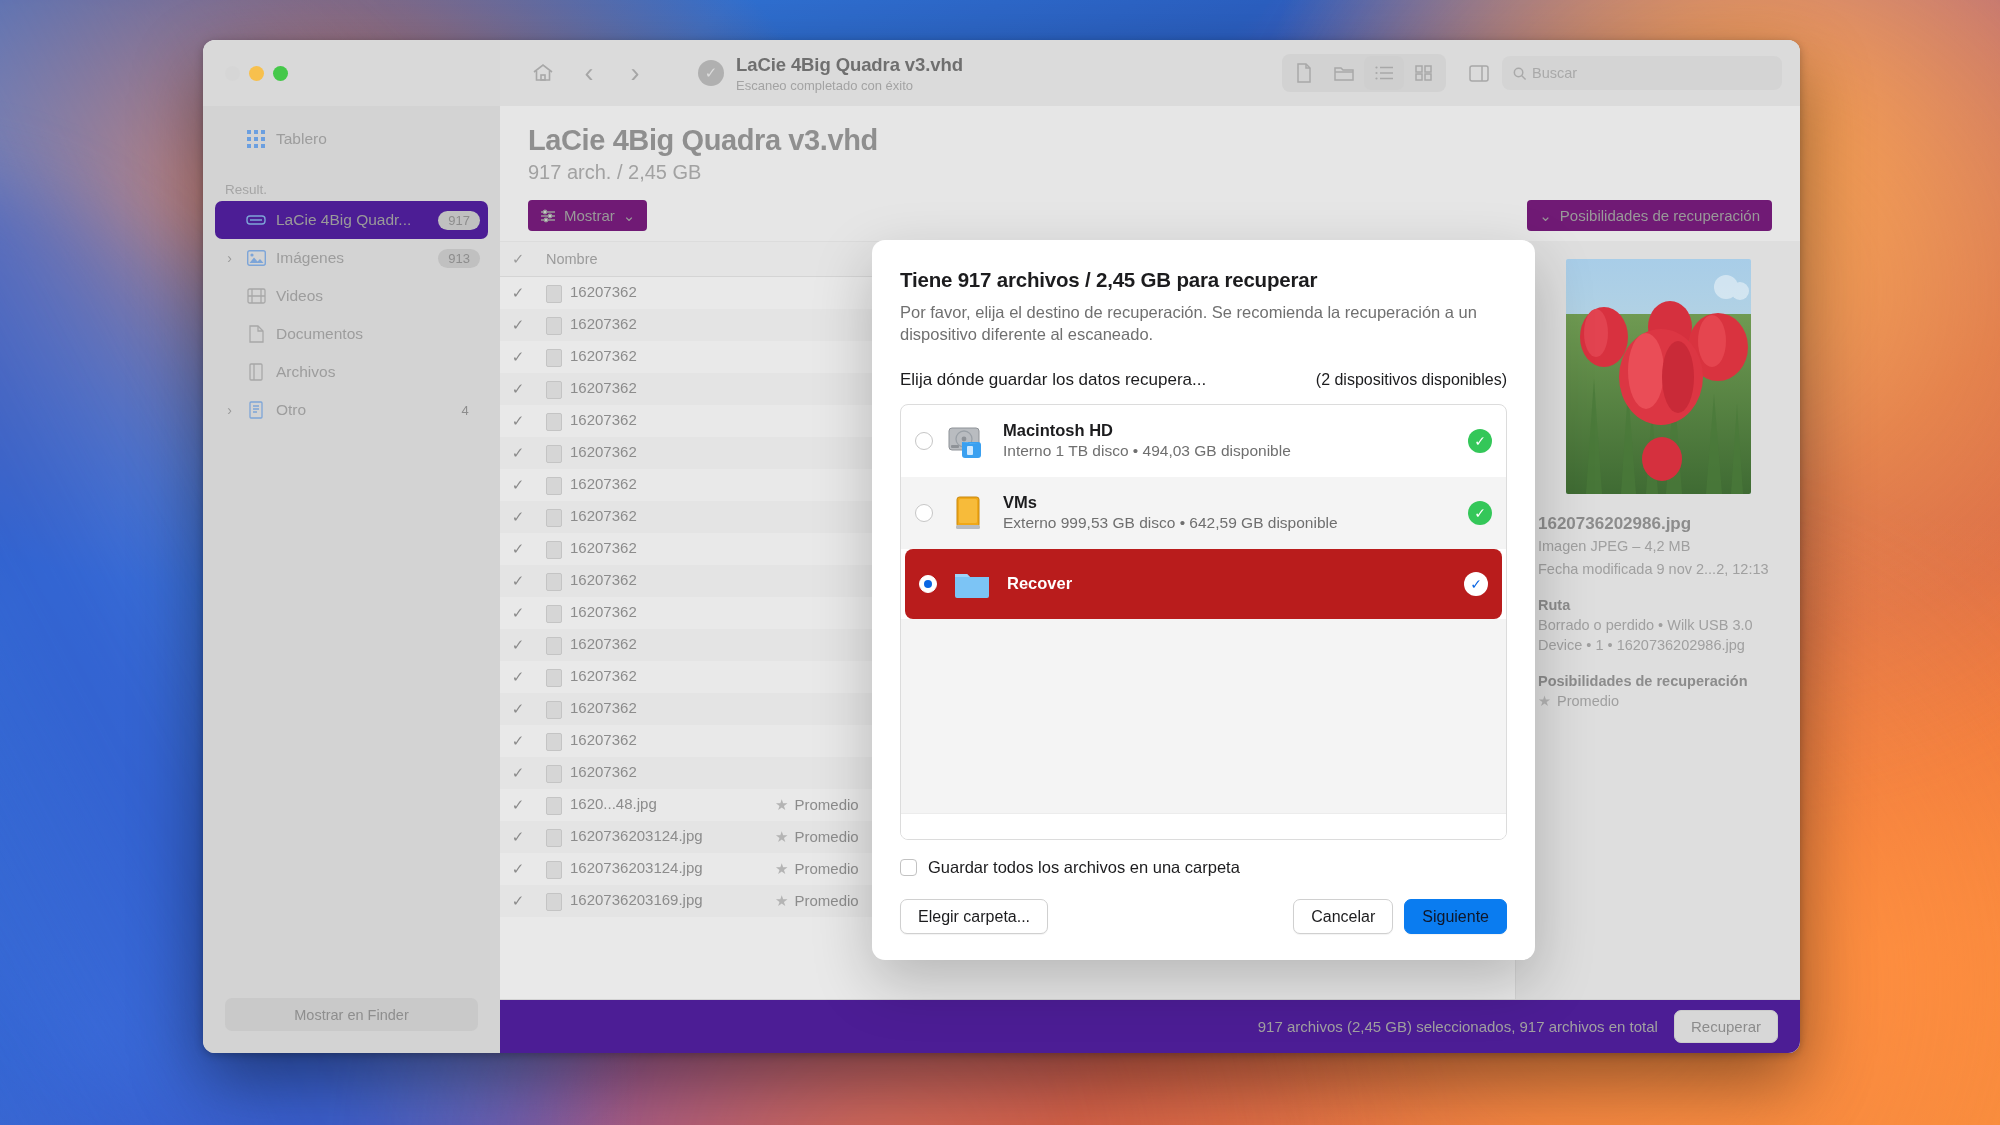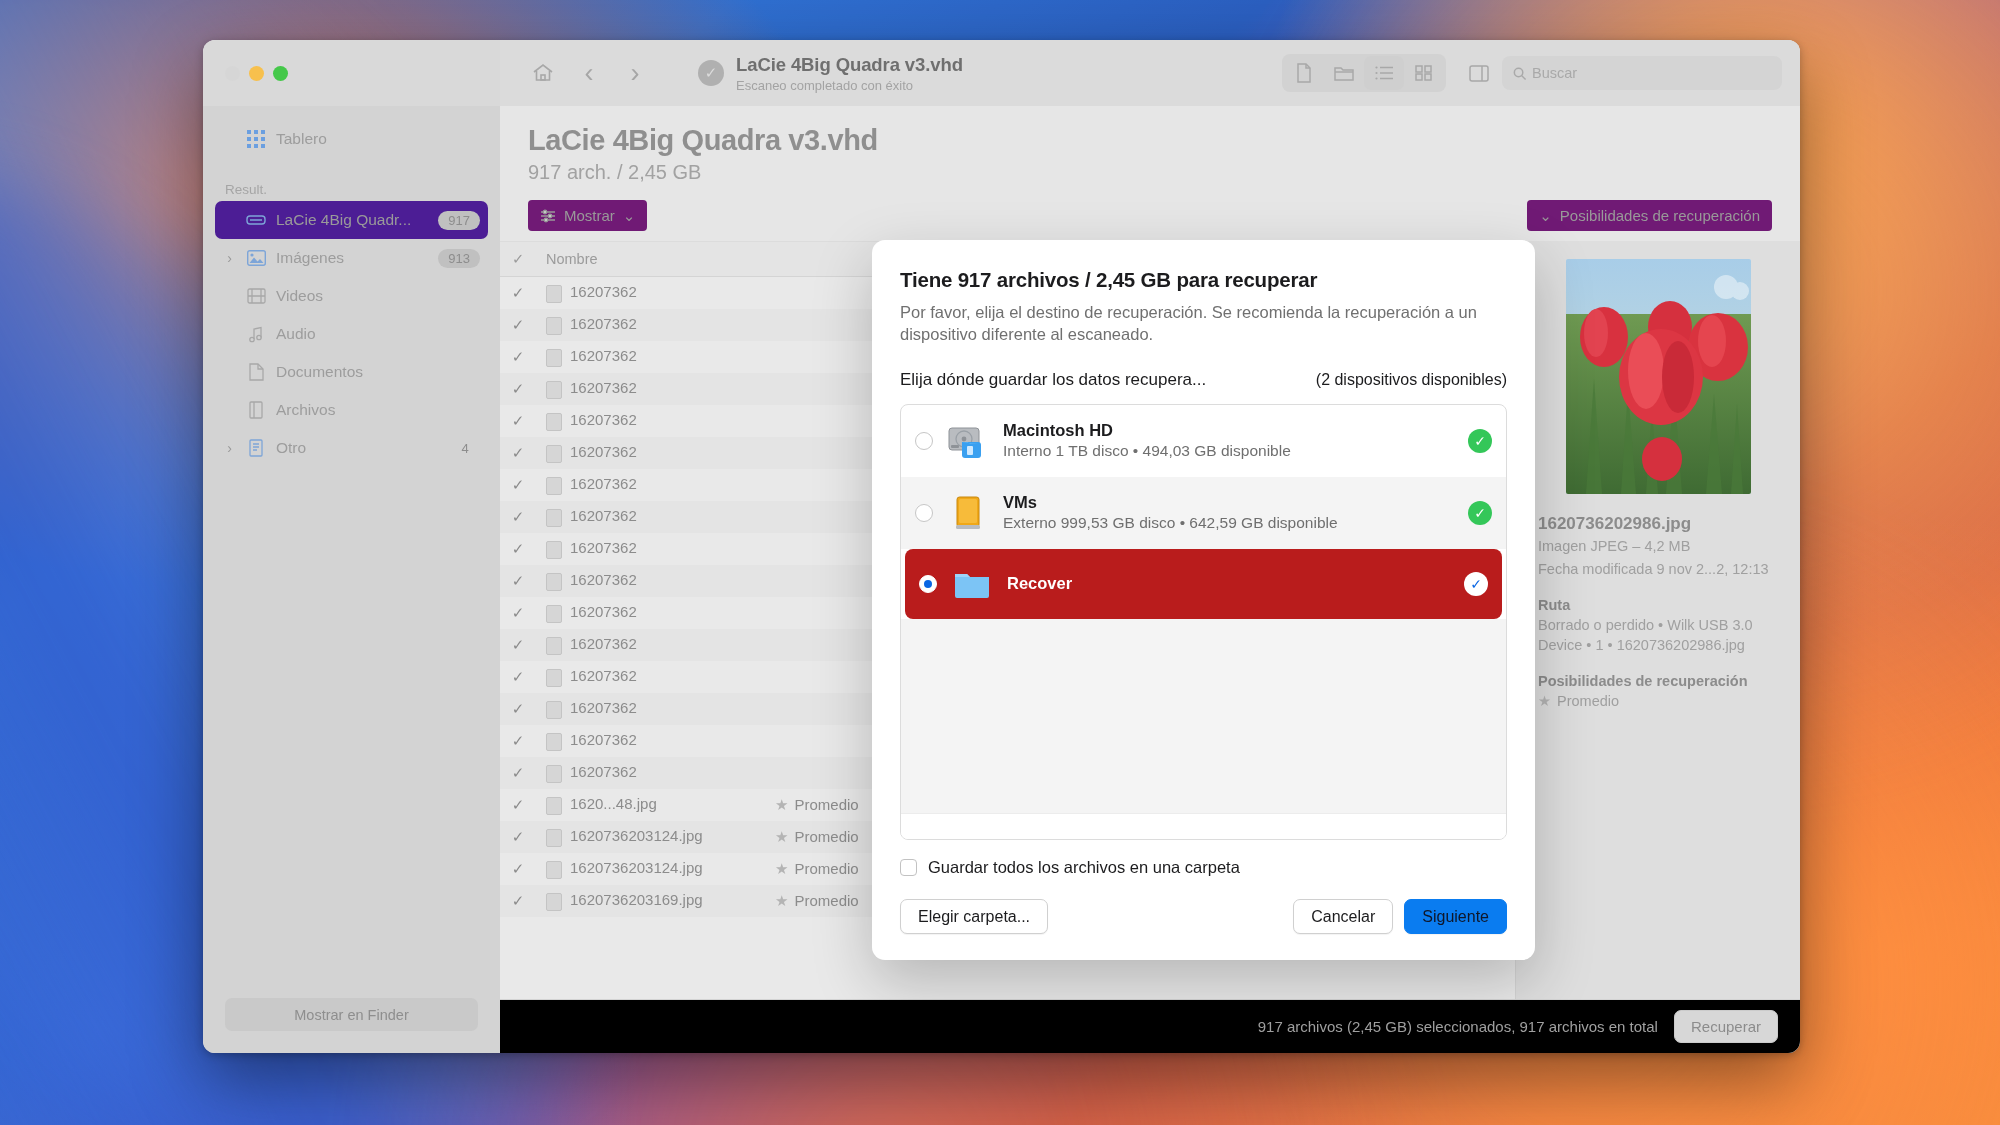--- a/index.html
+++ b/index.html
@@ -218,21 +218,21 @@
     border-radius: 2px; overflow: hidden;
     background: linear-gradient(#cfe3f2, #b9d6ea);
     position: relative;
   }
   #pv-name { font-size: 17px; font-weight: 700; color: #8c8c8c; }
   .pv-line { font-size: 14.5px; color: #a0a0a0; margin-top: 3px; line-height: 1.35; }
   .pv-head { font-size: 14.5px; font-weight: 700; color: #8c8c8c; margin-top: 18px; }
 
   #statusbar {
     height: 54px; flex: 0 0 54px;
-    background: #000000;
+    background: #4c1d95;
     border-top: 1px solid #d3d3d3;
     display: flex; align-items: center; justify-content: flex-end;
     padding: 0 22px; gap: 16px;
   }
   #status-text { font-size: 15px; color: #a1a1a1; }
   #recover-btn {
     height: 33px; padding: 0 16px;
     background: #d7d7d7; border: 1px solid #cbcbcb; border-radius: 7px;
     display: flex; align-items: center; font-size: 15px; color: #8c8c8c;
   }
@@ -478,31 +478,20 @@
         <span class="chev"></span>
         <span class="sicon">
           <svg width="19" height="16" viewBox="0 0 19 16" fill="none" stroke="#a8a8a8" stroke-width="1.3">
             <rect x="1" y="1" width="17" height="14" rx="1.5"></rect>
               <path d="M5 1v14M14 1v14M1 8h17"></path>
           </svg>
         </span>
         <span class="slabel">Videos</span>
       </div>
 
-      <div class="side-row">
-        <span class="chev"></span>
-        <span class="sicon">
-          <svg width="16" height="17" viewBox="0 0 16 17" fill="none" stroke="#a8a8a8" stroke-width="1.3">
-            <path d="M6 13V3l7-1.5v10"></path>
-              <circle cx="4" cy="13.5" r="2.2"></circle>
-              <circle cx="11" cy="11.5" r="2.2"></circle>
-          </svg>
-        </span>
-        <span class="slabel">Audio</span>
-      </div>
 
       <div class="side-row">
         <span class="chev"></span>
         <span class="sicon">
           <svg width="15" height="18" viewBox="0 0 15 18" fill="none" stroke="#a8a8a8" stroke-width="1.3">
             <path d="M1 1h8l5 5v11H1z"></path>
               <path d="M9 1v5h5"></path>
           </svg>
         </span>
         <span class="slabel">Documentos</span>

